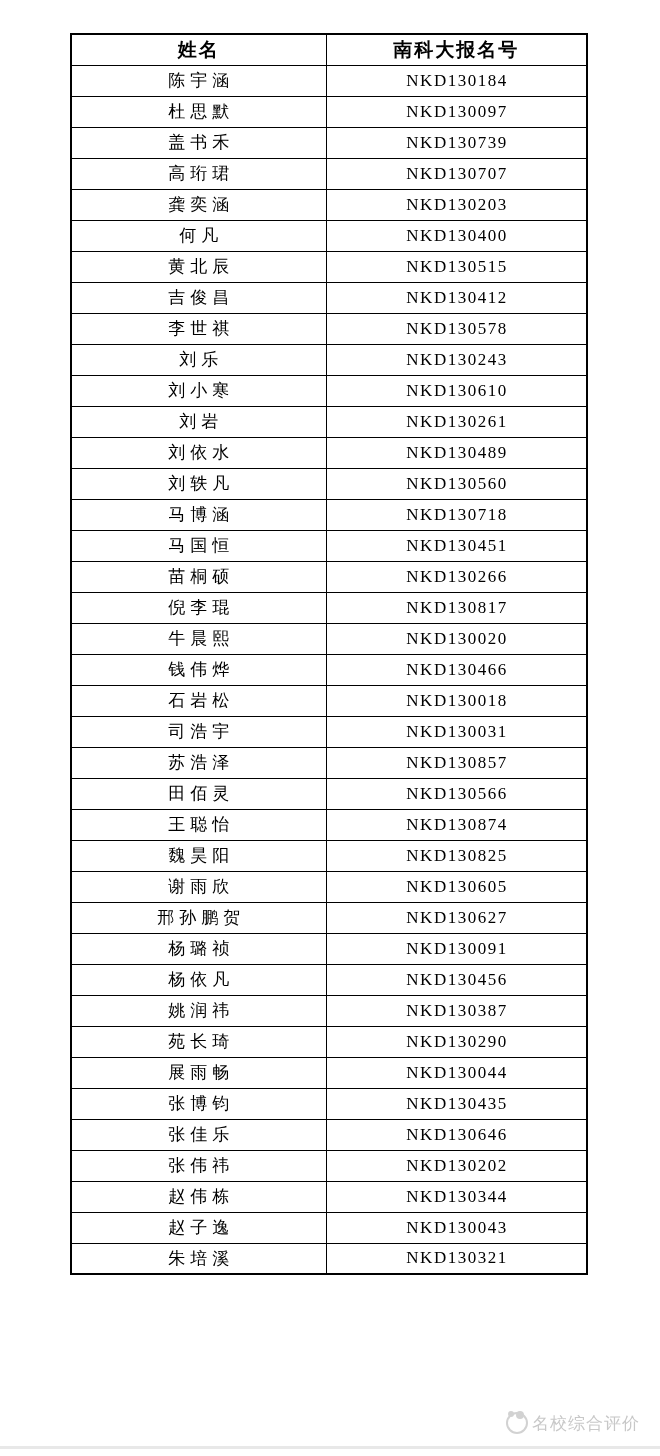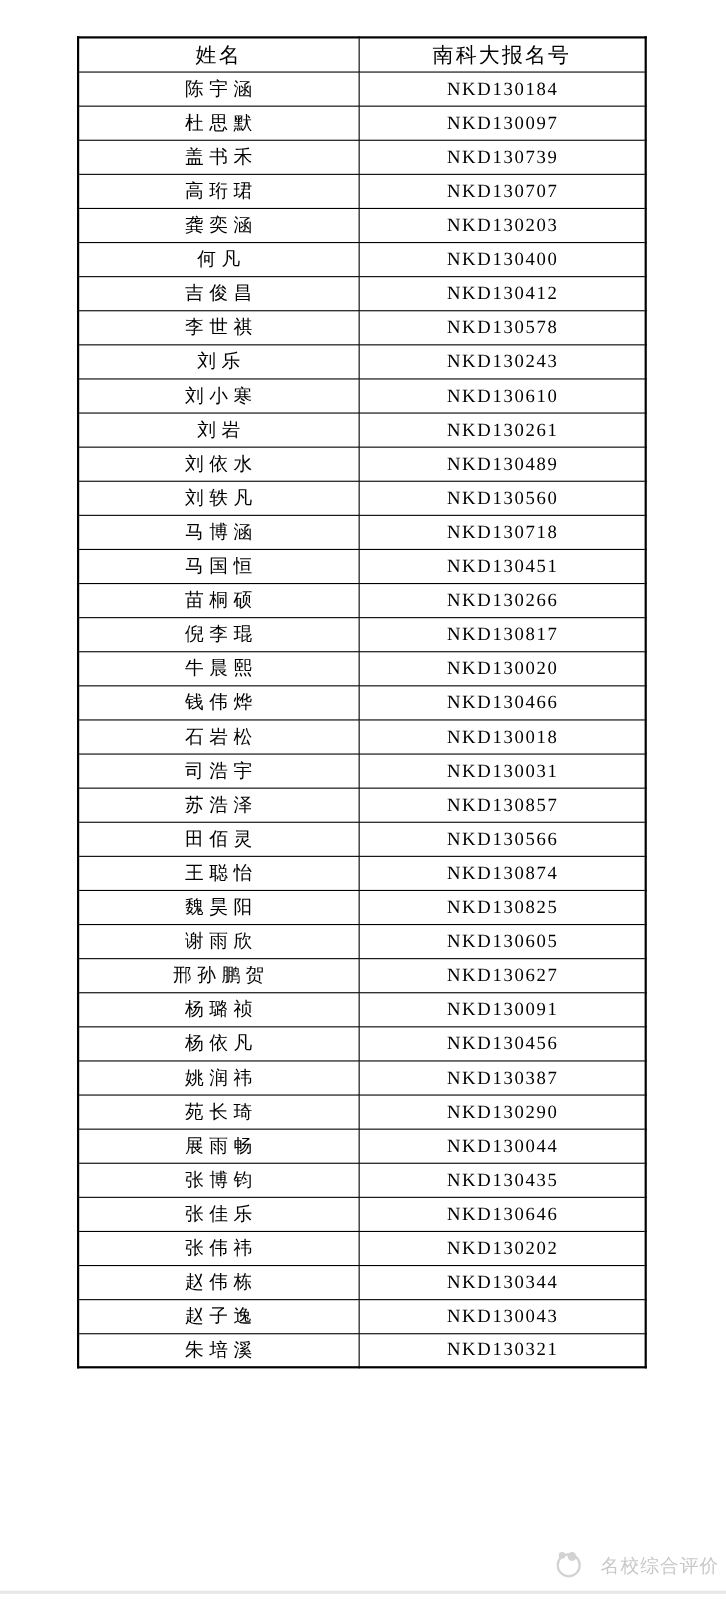--- a/index.html
+++ b/index.html
@@ -27,21 +27,21 @@
     height: 31px;
     text-align: center;
     vertical-align: middle;
     padding: 0;
     overflow: hidden;
     white-space: nowrap;
   }
   .col-name  { width: 255px; }
   .col-regno { width: 261px; }
   .roster-table th {
-    font-weight: normal;
+    font-weight: bold;
     font-size: 19px;
     letter-spacing: 2px;
     margin-top: 40px;
   }
   td.name-cell {
     font-size: 17px;
     letter-spacing: 5px;
     text-indent: 5px; 
   }
   td.regno-cell {
@@ -50,21 +50,21 @@
     text-indent: 1.5px;
     font-family: "Liberation Serif", "DejaVu Serif", serif;
   }
   .watermark {
     position: absolute;
     left: 506px;
     top: 1409px;
     height: 28px;
     display: flex;
     align-items: center;
-    gap: 18px;
+    gap: 4px;
     color: #c8c8c8;
     font-size: 17px;
     letter-spacing: 1px;
     z-index: 5;
     background: transparent;
   }
   .wm-logo {
     position: relative;
     width: 22px;
     height: 22px;
@@ -127,20 +127,24 @@
       </tr>
       <tr>
         <td class="name-cell">龚奕涵</td>
         <td class="regno-cell">NKD130203</td>
       </tr>
       <tr>
         <td class="name-cell">何凡</td>
         <td class="regno-cell">NKD130400</td>
       </tr>
       <tr>
+        <td class="name-cell">黄北辰</td>
+        <td class="regno-cell">NKD130515</td>
+      </tr>
+      <tr>
         <td class="name-cell">吉俊昌</td>
         <td class="regno-cell">NKD130412</td>
       </tr>
       <tr>
         <td class="name-cell">李世祺</td>
         <td class="regno-cell">NKD130578</td>
       </tr>
       <tr>
         <td class="name-cell">刘乐</td>
         <td class="regno-cell">NKD130243</td>

